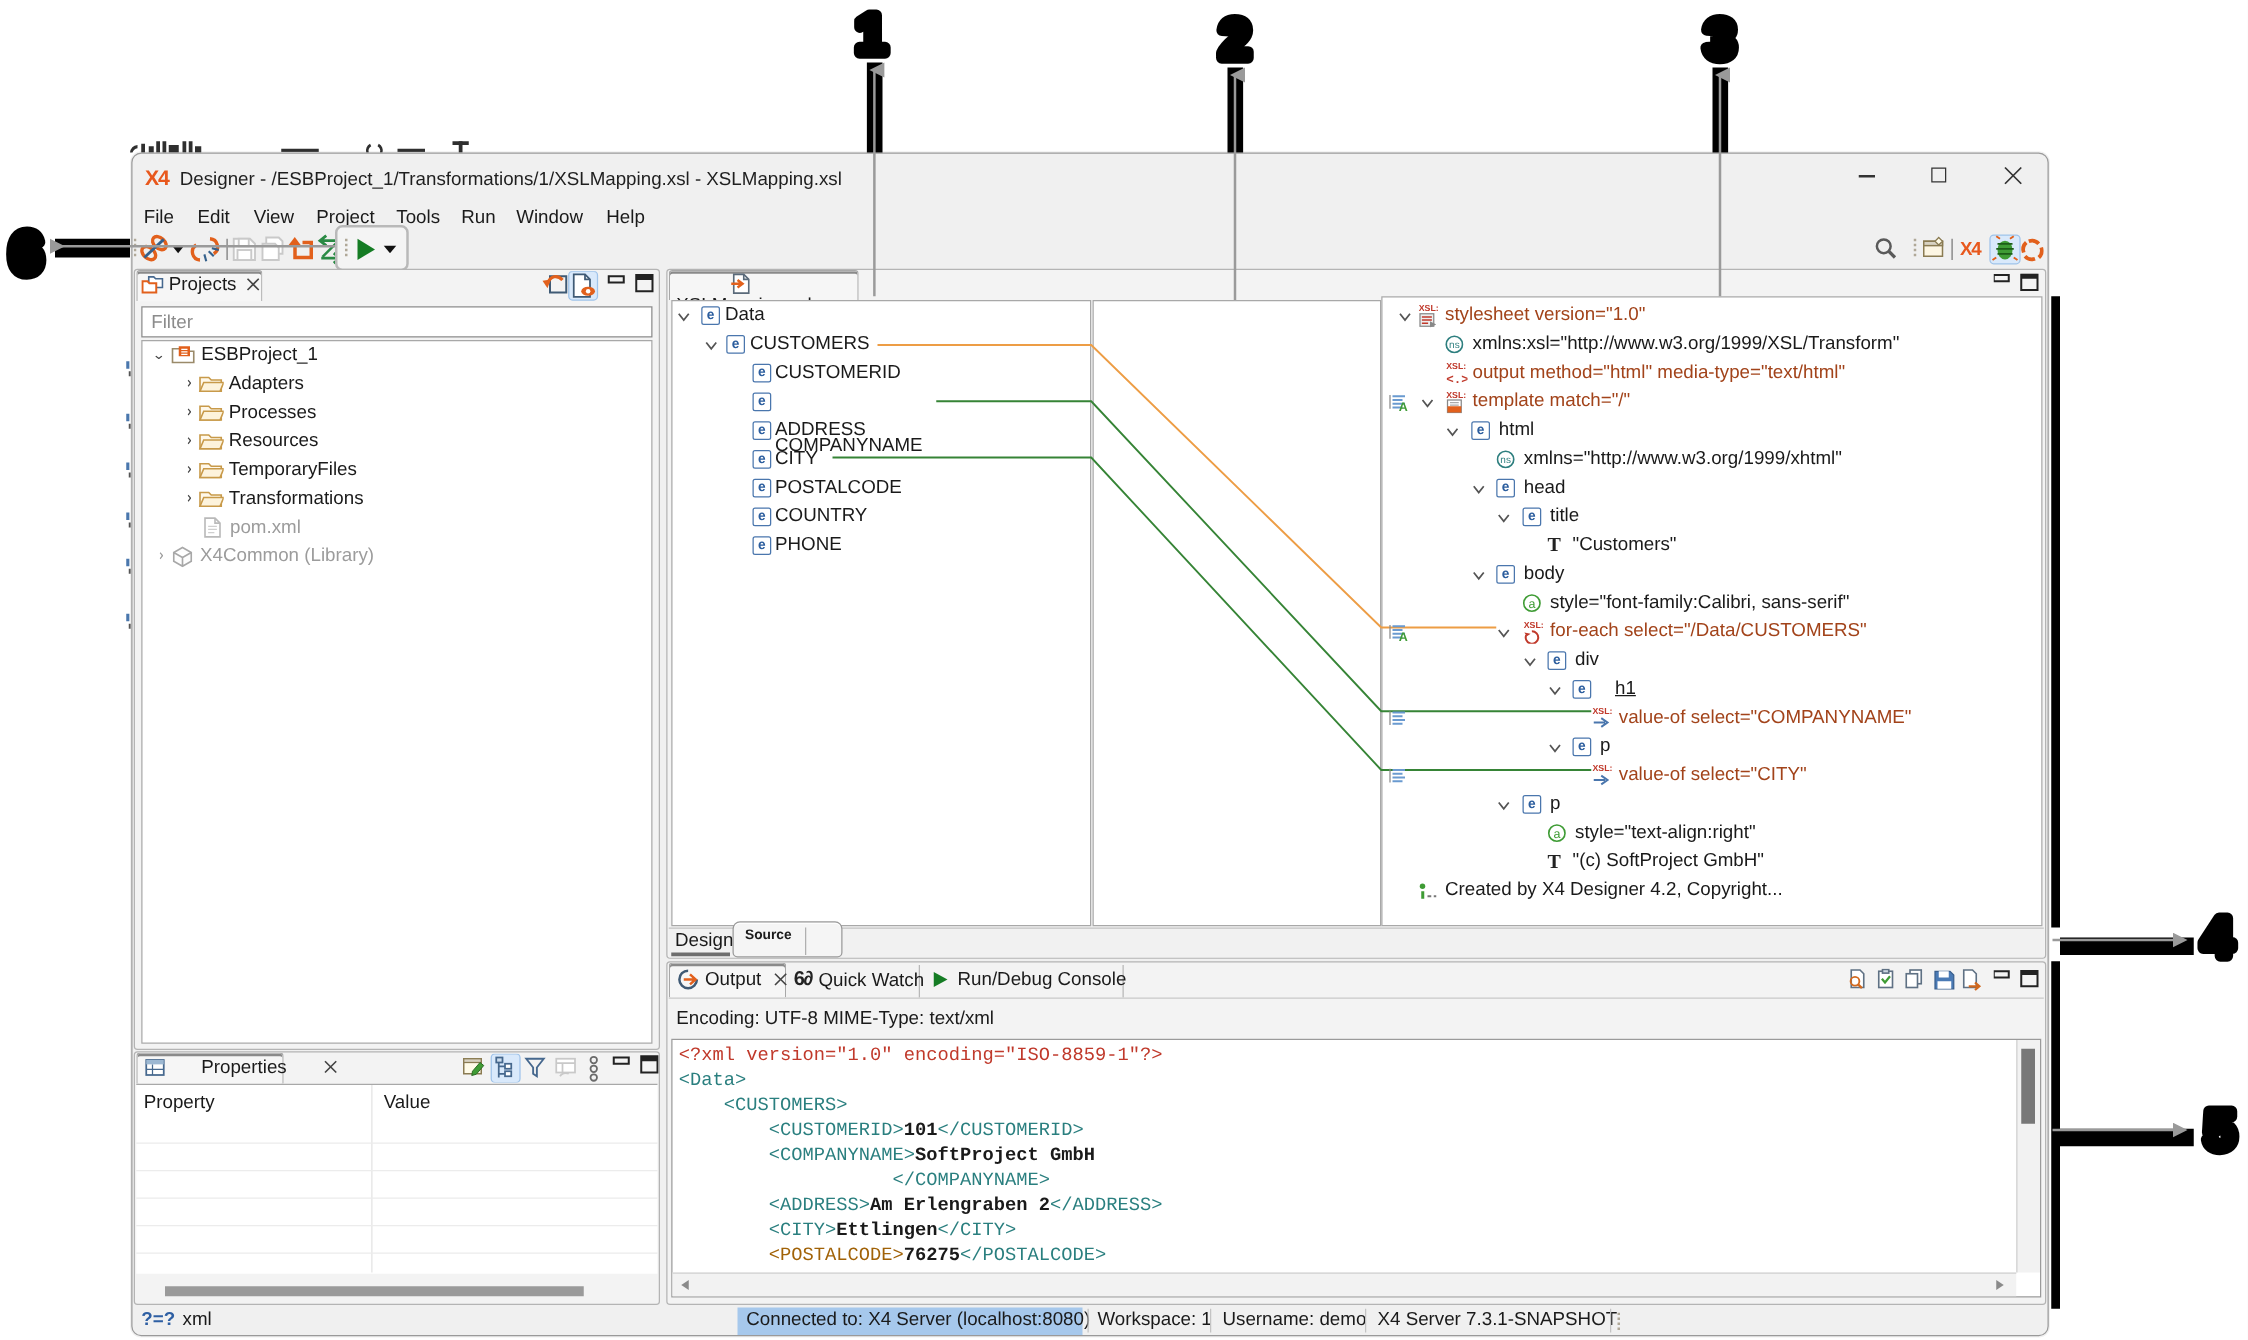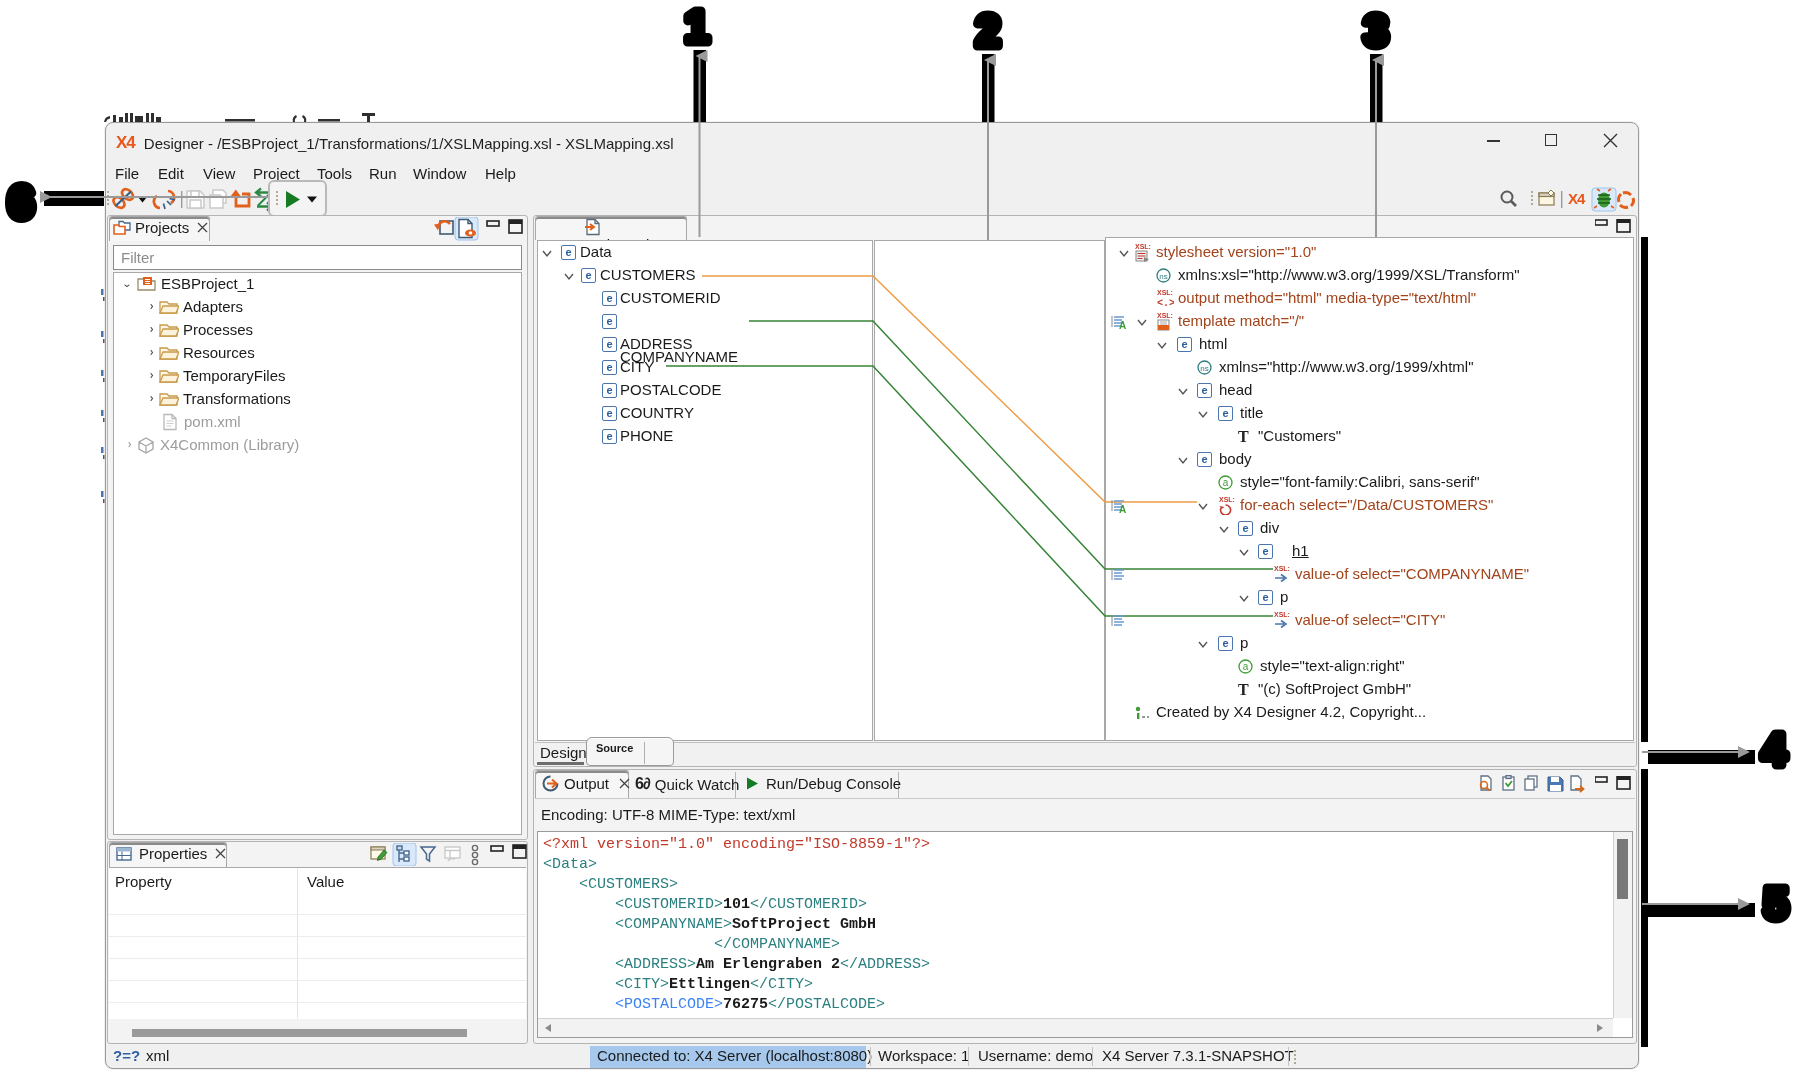--- a/index.html
+++ b/index.html
@@ -302,21 +302,21 @@
       <path d="M2 4 h7 l2 2 h8 v9 h-17 z" fill="#fff8ea" stroke="#c89a4a" stroke-width="1.3"></path>
       <path d="M2 15 l3 -7 h16 l-3 7 z" fill="#fdf3dc" stroke="#c89a4a" stroke-width="1.3"></path>
     </g>
   </defs>
 </svg>
 
 <div class="vpanel" style="left:107px; top:841px; width:421px; height:203px;"></div>
 <div class="abs" id="props" style="left:107px; top:841px; width:421px; height:203px;">
 
   <div class="abs" style="left:2px; top:1px; width:118px; height:25px; background:#f6f6f6; border:1px solid #a8a8a8; border-bottom:none; border-radius:3px 3px 0 0; box-shadow:inset 0 2px 0 #8a8a8a;"></div>
-  <div class="abs" style="left:9px; top:4px; display:flex; align-items:center;">
+  <div class="abs" style="left:9px; top:4px; display:flex; align-items:center;gap:22px;">
     <svg width="18" height="16" style="margin-right:5px;">
       <rect x="1" y="2" width="14" height="12" fill="#fff" stroke="#46688e" stroke-width="1.4"></rect>
       <rect x="1" y="2" width="14" height="3.5" fill="#9db8d2"></rect>
       <path d="M6 5.5 v8.5 M1 9.5 h14" stroke="#46688e" stroke-width="1"></path>
     </svg>
     <span style="font-size:15px;">Properties</span>
     <svg width="11" height="11" style="margin-left:8px;">
         <path d="M1 1 L10 10 M10 1 L1 10" stroke="#444" stroke-width="1.3"></path>
       </svg>
   </div>
@@ -733,21 +733,21 @@
 
   <div class="abs" style="left:4px; top:62px; width:1096px; height:207px; background:#fff; border:1px solid #9a9a9a;"></div>
   <div class="abs mono" style="left:10px; top:66px; width:1070px; font-size:15px; line-height:20px; white-space:pre;"><span style="color:#c0392b;">&lt;?xml version="1.0" encoding="ISO-8859-1"?&gt;</span>
 <span style="color:#2a7f7f;">&lt;Data&gt;</span>
 <span style="color:#2a7f7f;">    &lt;CUSTOMERS&gt;</span>
 <span style="color:#2a7f7f;text-align:center;">        &lt;CUSTOMERID&gt;</span><b>101</b><span style="color:#2a7f7f;">&lt;/CUSTOMERID&gt;</span>
 <span style="color:#2a7f7f;">        &lt;COMPANYNAME&gt;</span><b>SoftProject GmbH</b>
 <span style="color:#2a7f7f;">                   &lt;/COMPANYNAME&gt;</span>
 <span style="color:#2a7f7f;">        &lt;ADDRESS&gt;</span><b>Am Erlengraben 2</b><span style="color:#2a7f7f;">&lt;/ADDRESS&gt;</span>
 <span style="color:#2a7f7f;">        &lt;CITY&gt;</span><b>Ettlingen</b><span style="color:#2a7f7f;">&lt;/CITY&gt;</span>
-<span style="color:#3b82f6;">        &lt;POSTALCODE&gt;</span><b>76275</b><span style="color:#2a7f7f;">&lt;/POSTALCODE&gt;</span></div>
+<span style="color:#a16207;">        &lt;POSTALCODE&gt;</span><b>76275</b><span style="color:#2a7f7f;">&lt;/POSTALCODE&gt;</span></div>
 
   <div class="abs" style="left:1080px; top:63px; width:19px; height:186px; background:#f2f2f2; border-left:1px solid #d0d0d0;"></div>
   <div class="abs" style="left:1084px; top:70px; width:11px; height:60px; background:#787878;"></div>
 
   <div class="abs" style="left:5px; top:249px; width:1075px; height:19px; background:#f2f2f2; border-top:1px solid #d0d0d0;"></div>
   <svg class="abs" style="left:10px; top:254px;" width="12" height="10">
       <path d="M8 1 l-6 4 l6 4" fill="#8a8a8a"></path>
     </svg>
   <svg class="abs" style="left:1060px; top:254px;" width="12" height="10">
       <path d="M4 1 l6 4 l-6 4" fill="#8a8a8a"></path>

